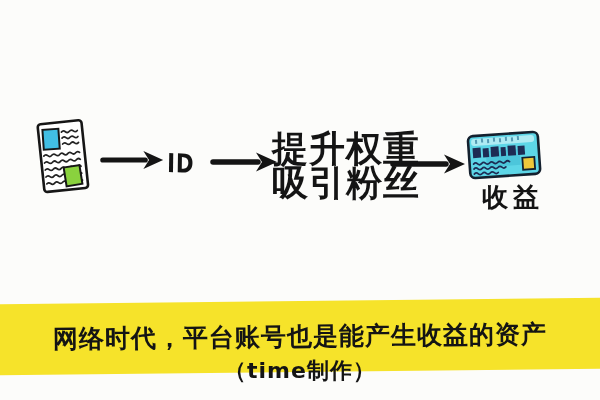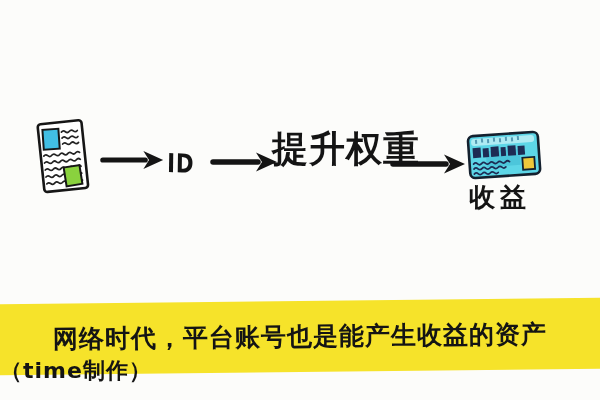--- a/index.html
+++ b/index.html
@@ -22,28 +22,28 @@
   .arrow-3{left:390px;top:152px;width:78px;}
 
   .id-label{left:166px;top:146px;width:36px;height:34px;font-size:26px;
     letter-spacing:1px;transform:scaleX(.82) rotate(1deg);transform-origin:left center;
     line-height:34px;text-align:center;}
 
   .step-text{left:272px;top:132px;width:120px;font-size:36px;line-height:34px;
     letter-spacing:1px;white-space:nowrap;}
 
   .card-icon{left:464px;top:126px;width:80px;height:56px;}
-  .income-label{left:464px;top:182px;width:80px;text-align:left;font-size:26px;
+  .income-label{left:464px;top:182px;width:80px;text-align:right;font-size:26px;
     letter-spacing:5px;line-height:30px;text-indent:5px;}
 
   .banner{left:-6px;right:-6px;top:301px;height:71px;background:var(--banner_yellow);
     transform:rotate(-0.6deg);display:flex;align-items:center;justify-content:center;}
   .banner-title{font-size:25px;letter-spacing:1px;white-space:nowrap;}
 
-  .credit{left:0;right:0;top:356px;font-size:22px;letter-spacing:1px;z-index:3;}
+  .credit{left:0;right:0;top:356px;text-align:center;font-size:22px;letter-spacing:1px;z-index:3;}
 
   svg{display:block;width:100%;height:100%;}
   .sq{fill:none;stroke:#222;stroke-width:1.7;stroke-linecap:round;}
   .card-sq{fill:none;stroke:var(--card_navy);stroke-width:1.7;stroke-linecap:round;}
 </style>
 </head>
 <body>
 
 <div class="canvas">
 
@@ -80,20 +80,21 @@
 
   <div class="abs arrow arrow-2">
     <svg viewBox="0 0 70 24" aria-hidden="true">
       <path d="M3,12 L48,12" style="stroke:var(--ink)" stroke-width="5.5" stroke-linecap="round"></path>
       <path d="M46,2.5 L67,12 L46,21.5 L52,12 Z" style="fill:var(--ink)"></path>
     </svg>
   </div>
 
   <div class="abs hand-text step-text">
     <div>提升权重</div>
+    <div>吸引粉丝</div>
   </div>
 
   <div class="abs arrow arrow-3">
     <svg viewBox="0 0 78 24" aria-hidden="true">
       <path d="M3,12 L56,12" style="stroke:var(--ink)" stroke-width="5.5" stroke-linecap="round"></path>
       <path d="M54,2.5 L75,12 L54,21.5 L60,12 Z" style="fill:var(--ink)"></path>
     </svg>
   </div>
 
   <div class="abs card-icon">

